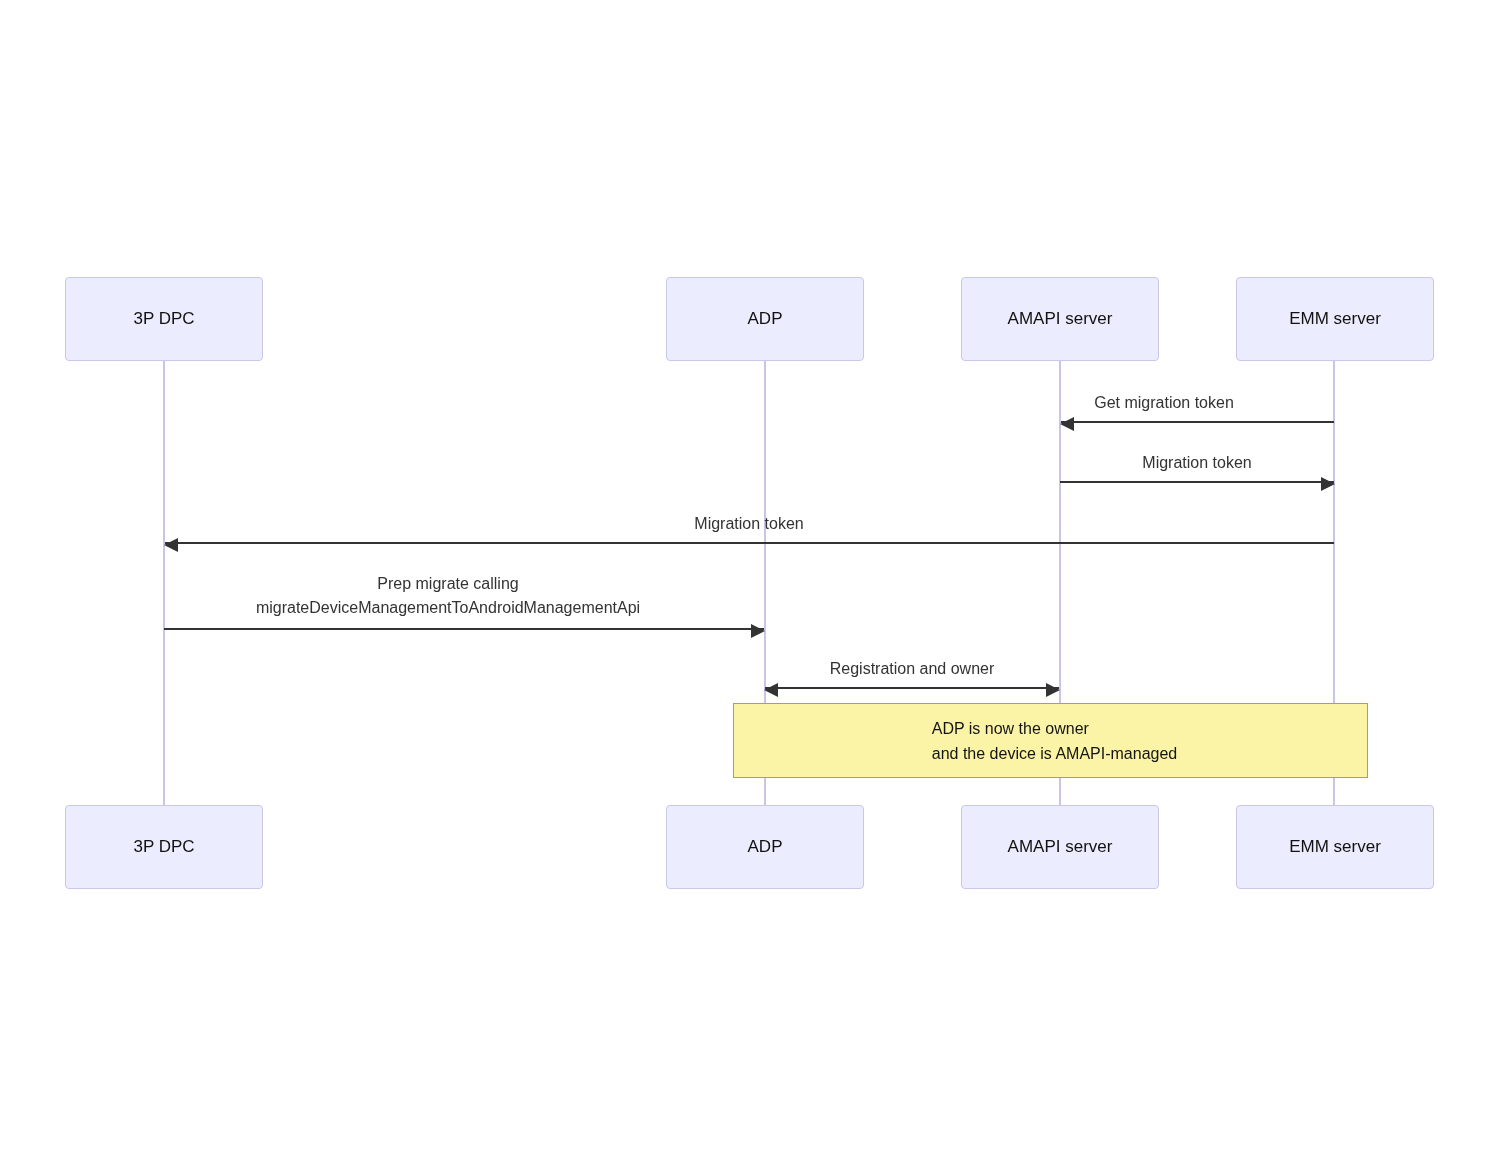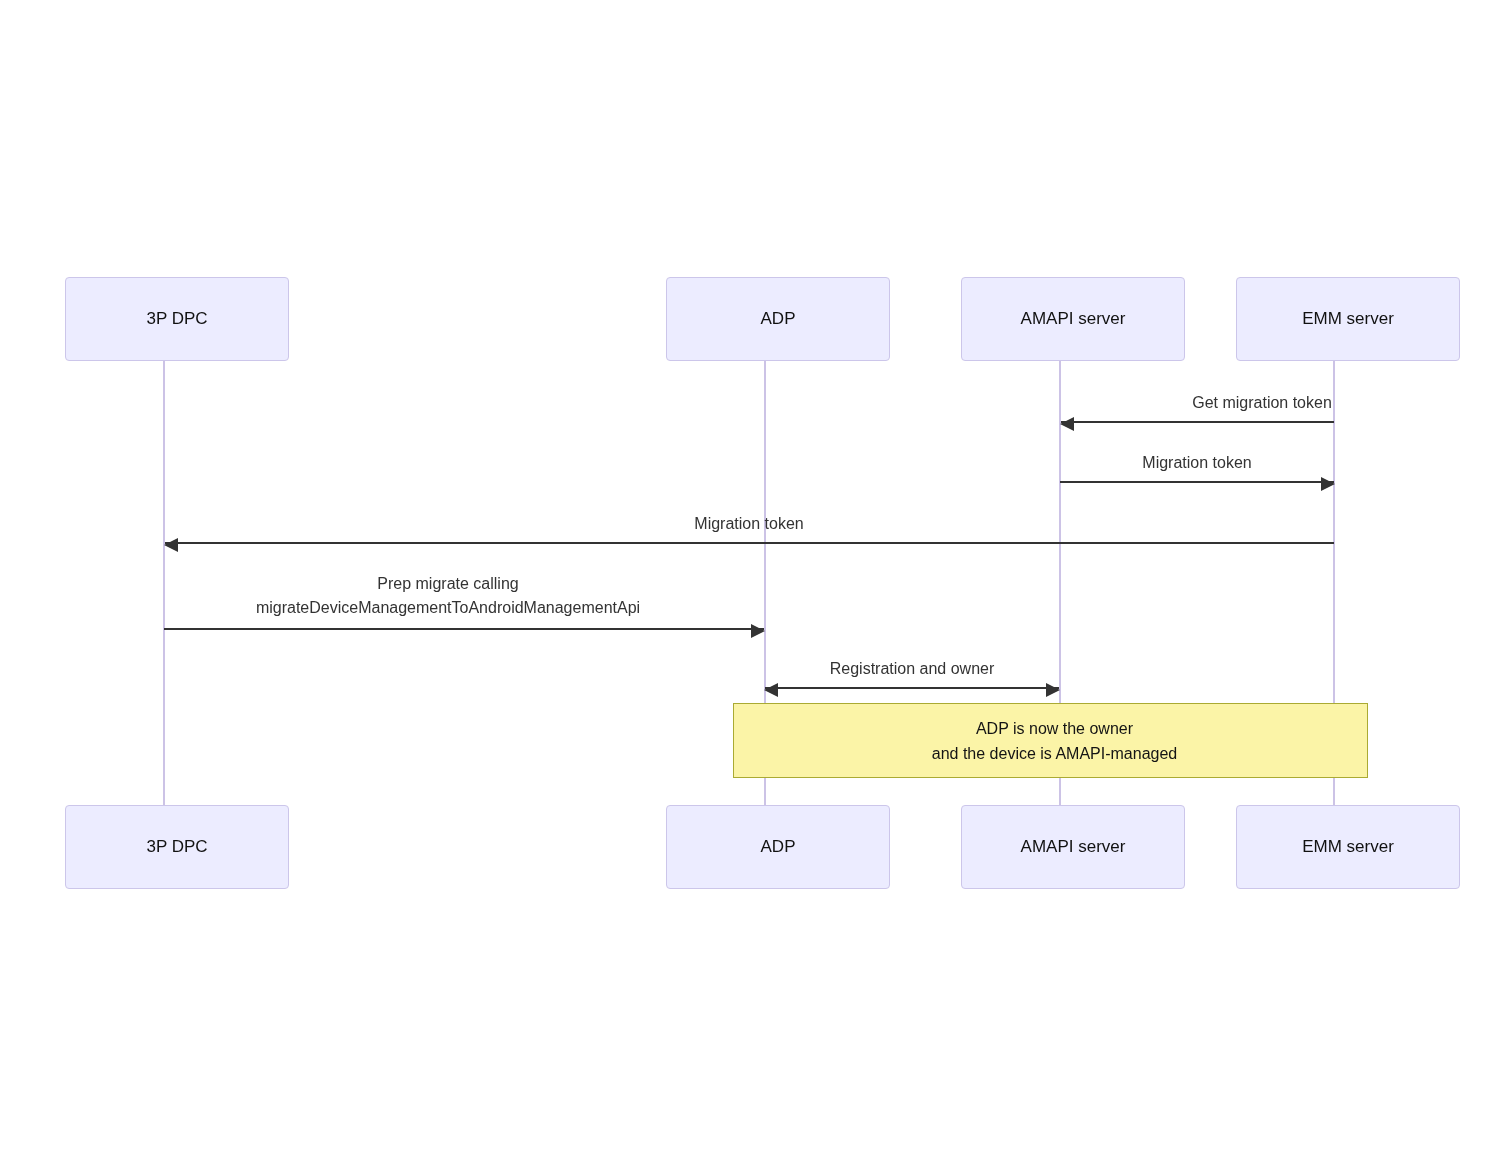--- a/index.html
+++ b/index.html
@@ -20,21 +20,21 @@
     width:1500px;height:1169px;
     background:var(--canvas-bg);
     font-family:"Liberation Sans","DejaVu Sans",sans-serif;
     overflow:hidden;
   }
   .lifeline{
     position:absolute;top:361px;height:445px;width:2px;
     background:var(--lifeline);
   }
   .actor{
-    position:absolute;width:224px;height:84px;
+    position:absolute;width:198px;height:84px;
     background:var(--actor-fill);
     border:1px solid var(--actor-border);
     border-radius:4px;
     box-sizing:border-box;
     display:flex;align-items:center;justify-content:center;
     color:var(--actor-text);
     font-size:17px;
   }
   .msg-label{
     position:absolute;transform:translateX(-50%);
@@ -60,21 +60,21 @@
     border-left:14px solid var(--arrow);
   }
   .note{
     position:absolute;left:733px;top:703px;width:635px;height:75px;
     background:var(--note-fill);
     border:1px solid var(--note-border);
     box-sizing:border-box;
     color:var(--note-text);
     font-size:16px;line-height:25px;
     display:flex;align-items:center;justify-content:center;
-    text-align:center;white-space:pre-line;padding-left:8px;
+    text-align:left;white-space:pre-line;padding-left:8px;
   }
 </style>
 </head>
 <body>
 
 <div class="canvas">
 
   <div class="lifeline" style="left:163px"></div>
   <div class="lifeline" style="left:764px"></div>
   <div class="lifeline" style="left:1059px"></div>
@@ -86,21 +86,21 @@
   <div class="actor" style="left:666px;top:277px">
     <span>ADP</span>
   </div>
   <div class="actor" style="left:961px;top:277px">
     <span>AMAPI server</span>
   </div>
   <div class="actor" style="left:1236px;top:277px">
     <span>EMM server</span>
   </div>
 
-  <div class="msg-label" style="left:1262px;top:391px">Get migration token</div>
+  <div class="msg-label" style="left:1164px;top:391px">Get migration token</div>
   <div class="msg-line" style="left:1061px;top:421px;width:273px">
     <div class="head head-left"></div>
   </div>
 
   <div class="msg-label" style="left:1197px;top:451px">Migration token</div>
   <div class="msg-line" style="left:1060px;top:481px;width:274px">
     <div class="head head-right"></div>
   </div>
 
   <div class="msg-label" style="left:749px;top:512px">Migration token</div>

